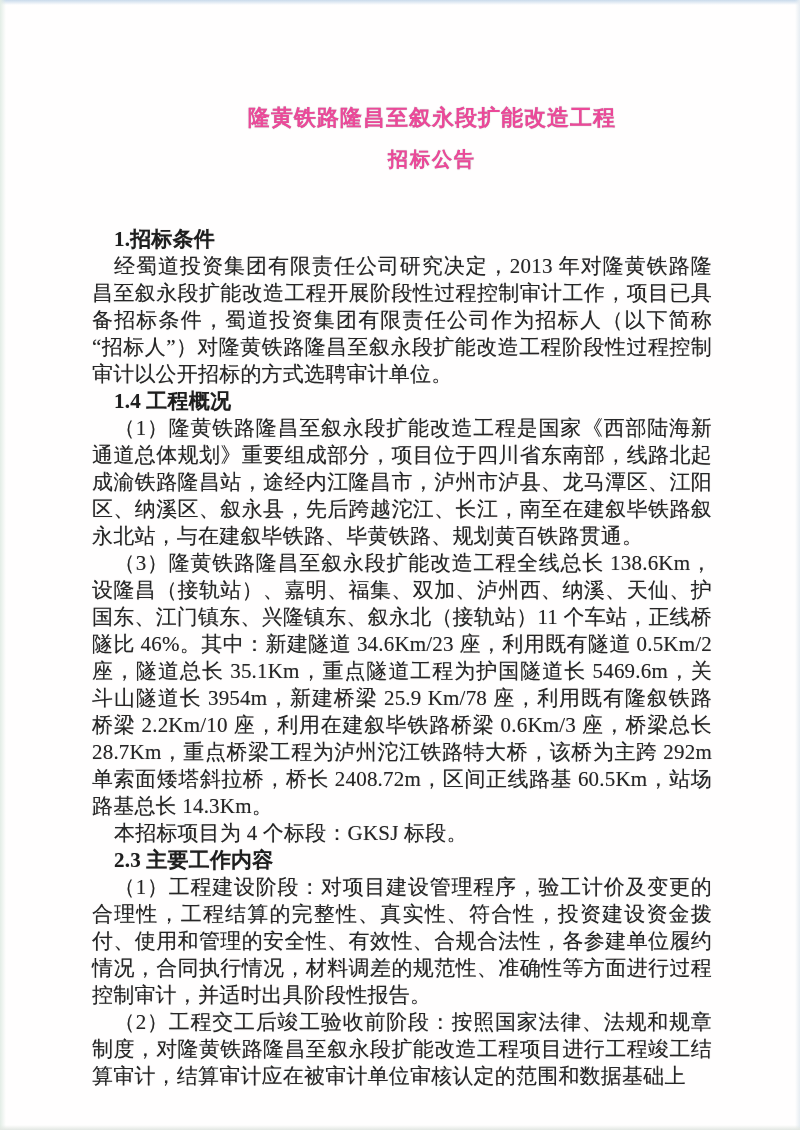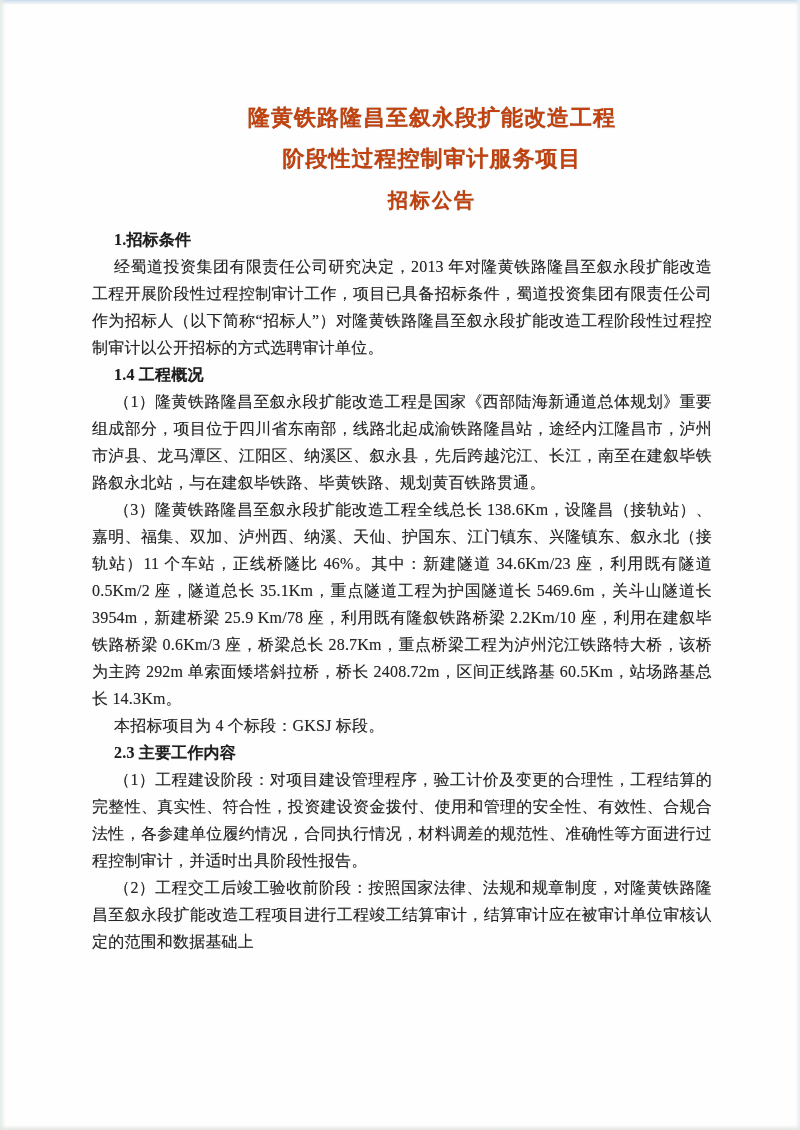--- a/index.html
+++ b/index.html
@@ -30,39 +30,39 @@
   .edge-bottom {
     position: absolute; bottom: 0; left: 0; right: 0; height: 5px;
     background: linear-gradient(0deg, #e2e7e2, rgba(255,255,255,0));
   }
 
   .title-block {
     position: absolute;
     top: 97px; left: 92px; width: 620px;
     text-align: center;
     transform: translateX(30px);
-    color: #c2410c;
+    color: #ec4899;
     font-weight: bold;
     text-shadow: 0 0 1px rgba(55,55,55,0.45);
   }
   .title-line {
     font-size: 22px;
     line-height: 41px;
     letter-spacing: 1px;
   }
   .title-line.last {
     font-size: 20px;
     line-height: 43px;
     letter-spacing: 2px;
   }
 
   .body-block {
     position: absolute;
     top: 226px; left: 92px; width: 620px;
-    font-size: 16px;
+    font-size: 21px;
     line-height: 27px;
     letter-spacing: 0.2px;
     color: #262626;
     text-align: justify;
     text-shadow: 0 0 0.7px rgba(70,70,70,0.5);
   }
   .body-block p {
     margin: 0;
     text-indent: 22px;
   }
@@ -75,21 +75,20 @@
 <body>
 
 <div class="page">
   <div class="edge-top"></div>
   <div class="edge-left"></div>
   <div class="edge-right"></div>
   <div class="edge-bottom"></div>
 
   <div class="title-block">
     <div class="title-line">隆黄铁路隆昌至叙永段扩能改造工程</div>
-    <div class="title-line">阶段性过程控制审计服务项目</div>
     <div class="title-line last">招标公告</div>
   </div>
 
   <div class="body-block">
     <p class="heading">1.招标条件</p>
     <p>经蜀道投资集团有限责任公司研究决定，2013 年对隆黄铁路隆昌至叙永段扩能改造工程开展阶段性过程控制审计工作，项目已具备招标条件，蜀道投资集团有限责任公司作为招标人（以下简称“招标人”）对隆黄铁路隆昌至叙永段扩能改造工程阶段性过程控制审计以公开招标的方式选聘审计单位。</p>
     <p class="heading">1.4 工程概况</p>
     <p>（1）隆黄铁路隆昌至叙永段扩能改造工程是国家《西部陆海新通道总体规划》重要组成部分，项目位于四川省东南部，线路北起成渝铁路隆昌站，途经内江隆昌市，泸州市泸县、龙马潭区、江阳区、纳溪区、叙永县，先后跨越沱江、长江，南至在建叙毕铁路叙永北站，与在建叙毕铁路、毕黄铁路、规划黄百铁路贯通。</p>
     <p>（3）隆黄铁路隆昌至叙永段扩能改造工程全线总长 138.6Km，设隆昌（接轨站）、嘉明、福集、双加、泸州西、纳溪、天仙、护国东、江门镇东、兴隆镇东、叙永北（接轨站）11 个车站，正线桥隧比 46%。其中：新建隧道 34.6Km/23 座，利用既有隧道 0.5Km/2 座，隧道总长 35.1Km，重点隧道工程为护国隧道长 5469.6m，关斗山隧道长 3954m，新建桥梁 25.9 Km/78 座，利用既有隆叙铁路桥梁 2.2Km/10 座，利用在建叙毕铁路桥梁 0.6Km/3 座，桥梁总长 28.7Km，重点桥梁工程为泸州沱江铁路特大桥，该桥为主跨 292m 单索面矮塔斜拉桥，桥长 2408.72m，区间正线路基 60.5Km，站场路基总长 14.3Km。</p>
     <p>本招标项目为 4 个标段：GKSJ 标段。</p>

